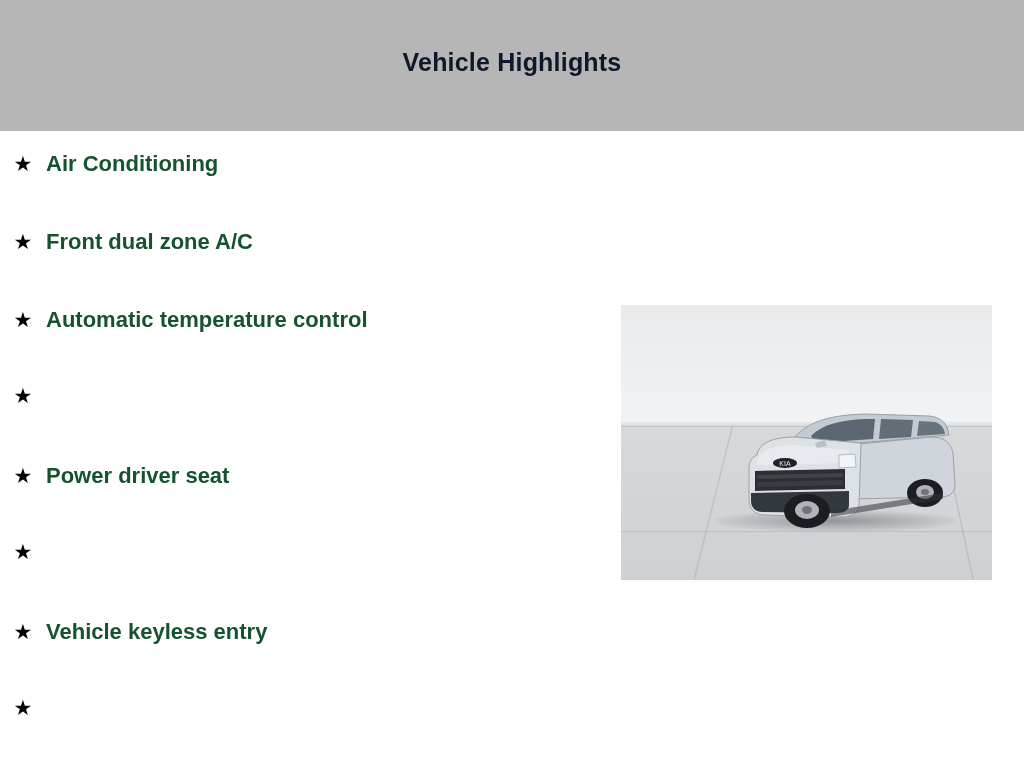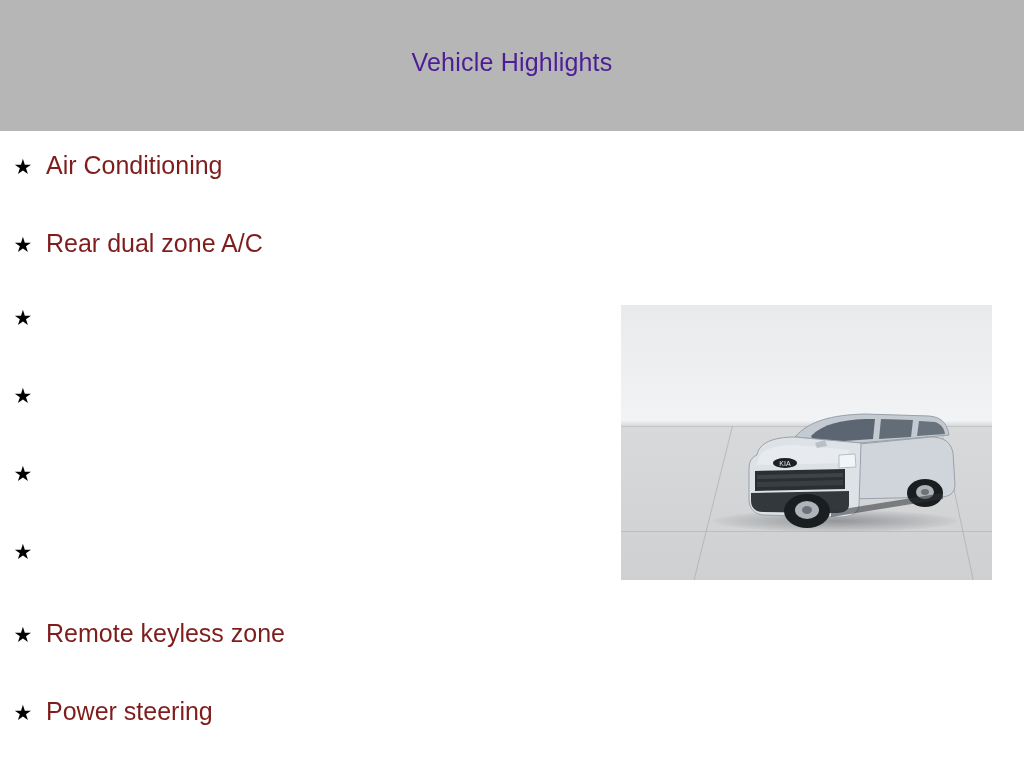--- a/index.html
+++ b/index.html
@@ -25,22 +25,22 @@
     top: 0;
     width: 1024px;
     height: 131px;
     background: #b6b6b6;
     display: flex;
     align-items: center;
     justify-content: center;
   }
   .header-title {
     font-size: 25px;
-    font-weight: normal;
-    color: #4c1d95;
+    font-weight: bold;
+    color: #0f172a;
     letter-spacing: 0.2px;
     text-align: right;
     margin-top: -6px;
   }
   .features-list {
     position: absolute;
     left: 0;
     top: 131px;
     width: 600px;
     padding-top: 20px;
@@ -53,23 +53,23 @@
   }
   .bullet-star {
     width: 46px;
     text-align: center;
     font-size: 21px;
     line-height: 1;
     color: #000000;
     flex: 0 0 46px;
   }
   .feature-label {
-    font-size: 25px;
-    font-weight: normal;
-    color: #7f1d1d;
+    font-size: 22px;
+    font-weight: bold;
+    color: #14532d;
     white-space: nowrap;
   }
   .vehicle-photo {
     position: absolute;
     left: 621px;
     top: 305px;
     width: 371px;
     height: 275px;
     overflow: hidden;
     background: linear-gradient(to bottom, #e9eaec 0%, #f2f3f4 42%, #d8d9db 44%, #cfd0d2 100%);
@@ -138,47 +138,48 @@
 
   <div class="features-list">
 
     <div class="feature-row">
       <span class="bullet-star">★</span>
       <span class="feature-label">Air Conditioning</span>
     </div>
 
     <div class="feature-row">
       <span class="bullet-star">★</span>
-      <span class="feature-label">Rear dual zone A/C</span>
-    </div>
-
-    <div class="feature-row">
-      <span class="bullet-star">★</span>
-    </div>
-
-    <div class="feature-row">
-      <span class="bullet-star">★</span>
-    </div>
-
-    <div class="feature-row">
-      <span class="bullet-star">★</span>
-    </div>
-
-    <div class="feature-row">
-      <span class="bullet-star">★</span>
-    </div>
-
-    <div class="feature-row">
-      <span class="bullet-star">★</span>
-      <span class="feature-label">Remote keyless zone</span>
-    </div>
-
-    <div class="feature-row">
-      <span class="bullet-star">★</span>
-      <span class="feature-label">Power steering</span>
+      <span class="feature-label">Front dual zone A/C</span>
+    </div>
+
+    <div class="feature-row">
+      <span class="bullet-star">★</span>
+      <span class="feature-label">Automatic temperature control</span>
+    </div>
+
+    <div class="feature-row">
+      <span class="bullet-star">★</span>
+    </div>
+
+    <div class="feature-row">
+      <span class="bullet-star">★</span>
+      <span class="feature-label">Power driver seat</span>
+    </div>
+
+    <div class="feature-row">
+      <span class="bullet-star">★</span>
+    </div>
+
+    <div class="feature-row">
+      <span class="bullet-star">★</span>
+      <span class="feature-label">Vehicle keyless entry</span>
+    </div>
+
+    <div class="feature-row">
+      <span class="bullet-star">★</span>
     </div>
 
   </div>
 
   <div class="vehicle-photo">
     <div class="photo-floor-line"></div>
     <div class="photo-floor-seam-1"></div>
     <div class="photo-floor-seam-2"></div>
     <div class="photo-floor-seam-3"></div>
     <div class="car-shadow"></div>

